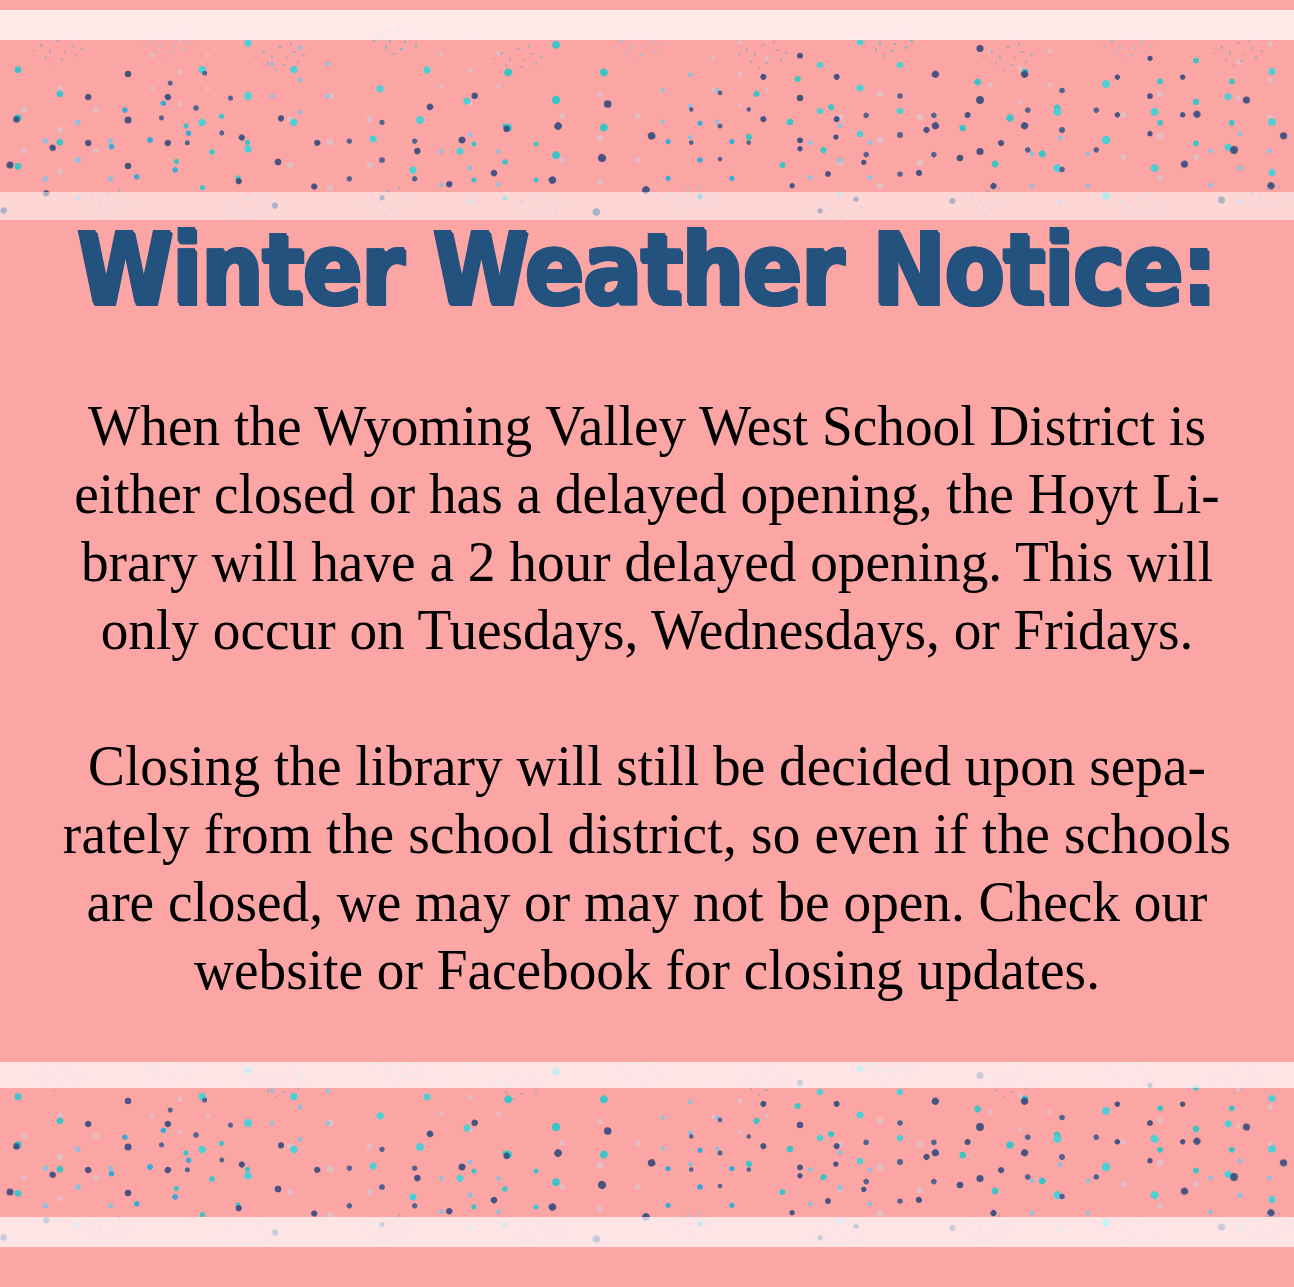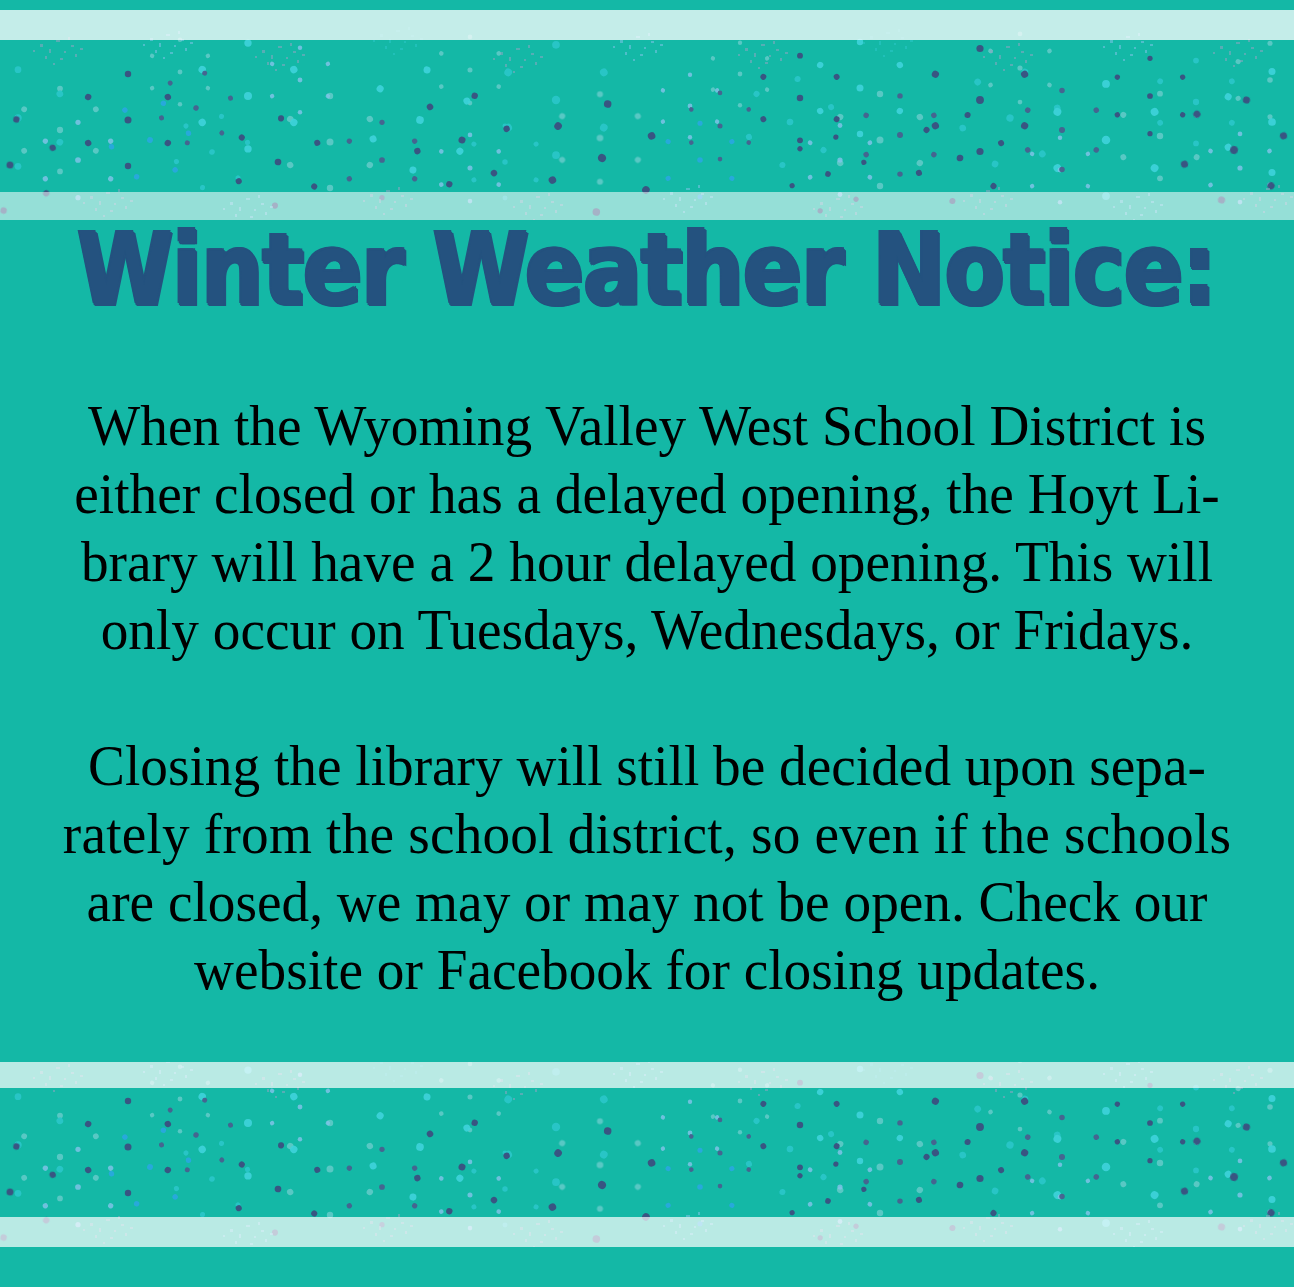--- a/index.html
+++ b/index.html
@@ -5,21 +5,21 @@
 <style>
   html, body {
     margin: 0;
     padding: 0;
     background: #ffffff;
   }
   #poster {
     position: relative;
     width: 1294px;
     height: 1287px;
-    background: #14b8a6;
+    background: #fca5a5;
     overflow: hidden;
     font-family: "Liberation Serif", "DejaVu Serif", serif;
   }
 
   
   .flake-band {
     position: absolute;
     left: 0;
     width: 1294px;
     overflow: hidden;

